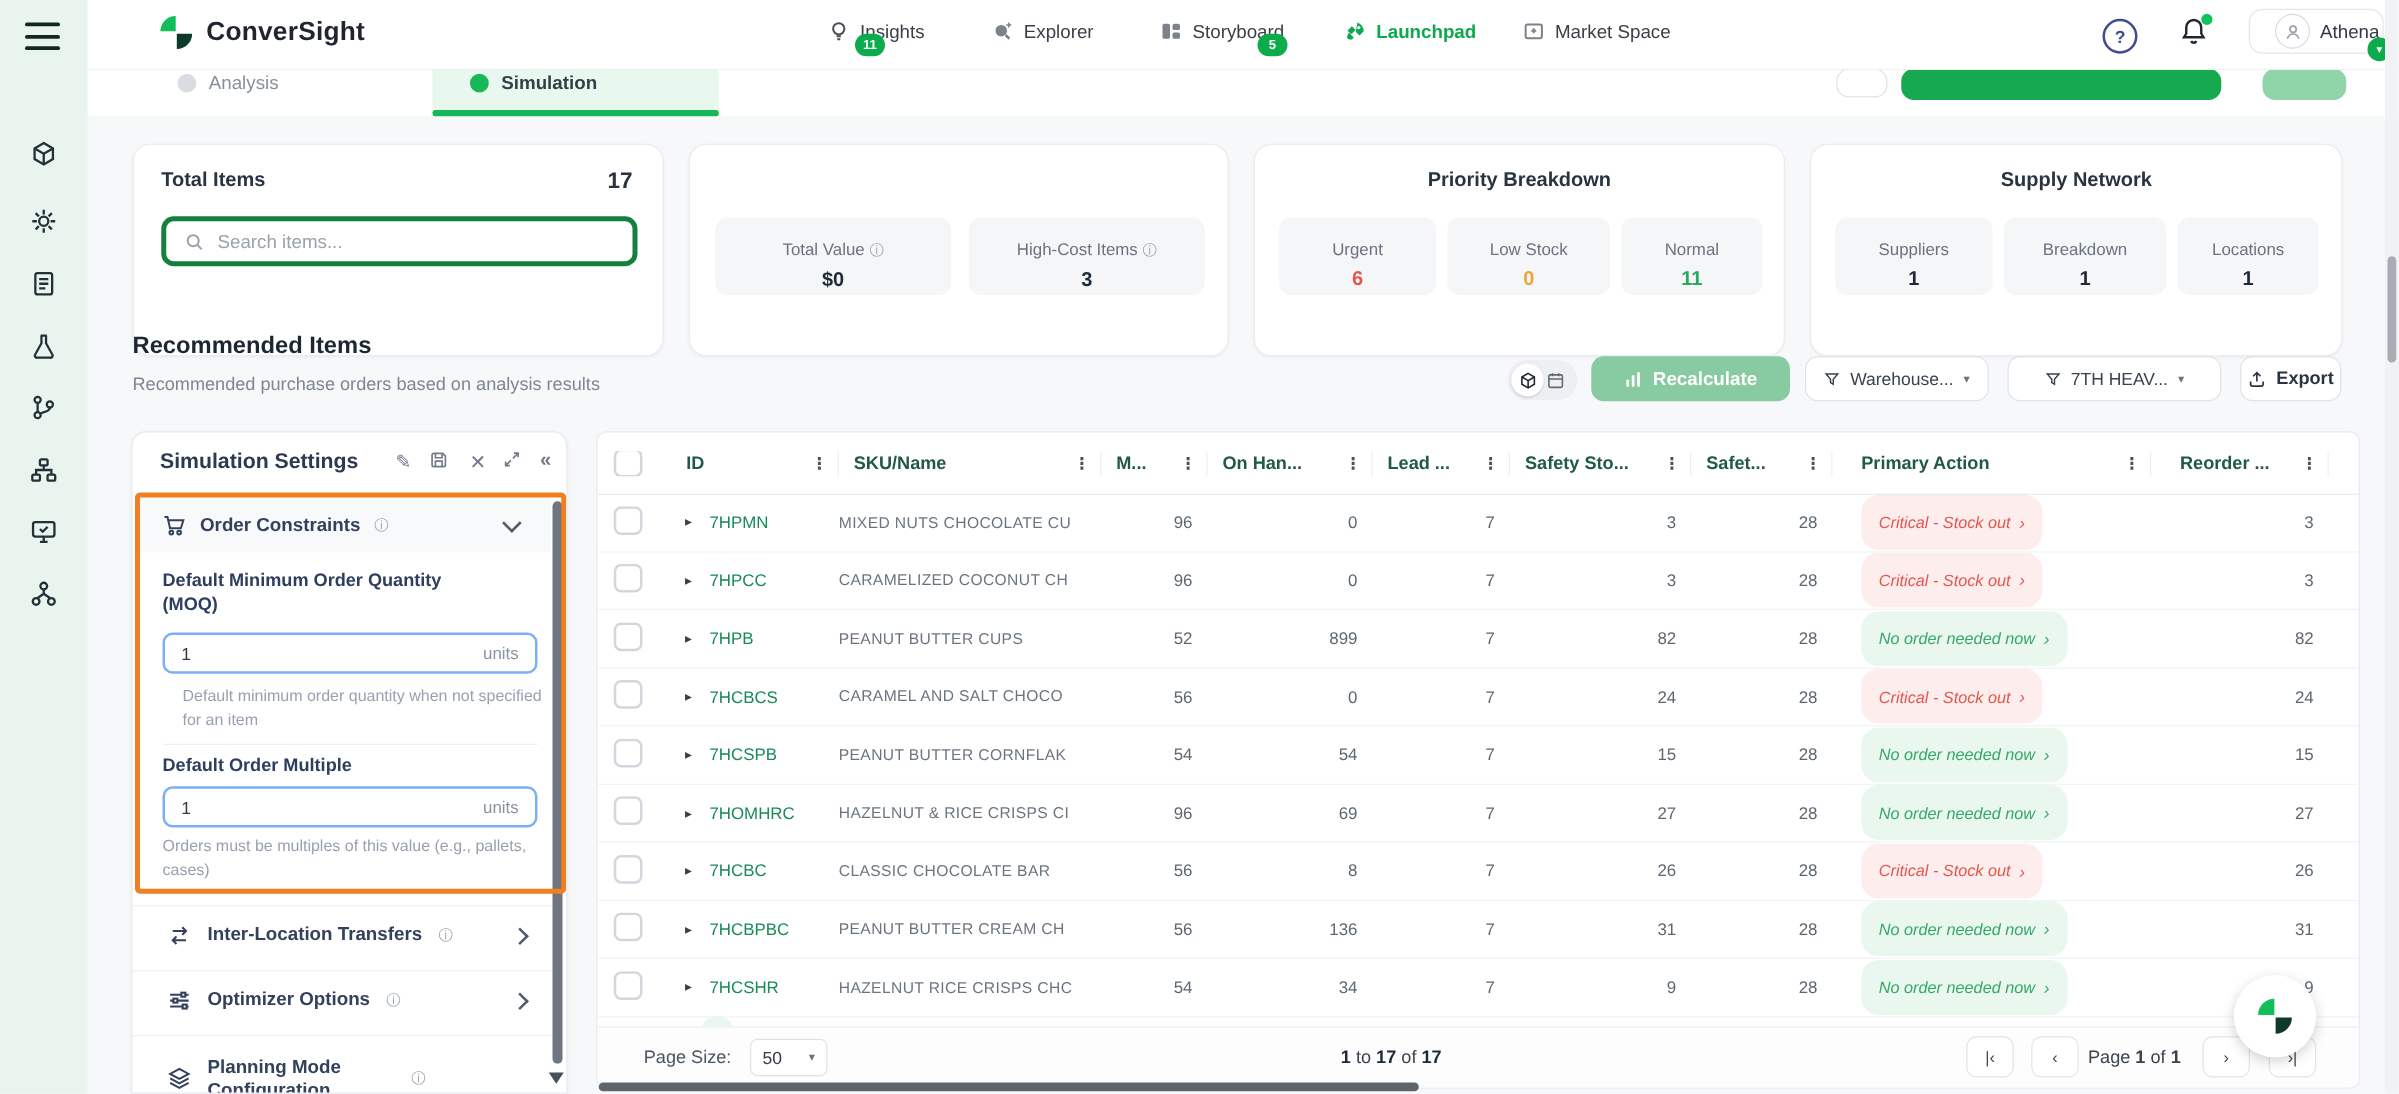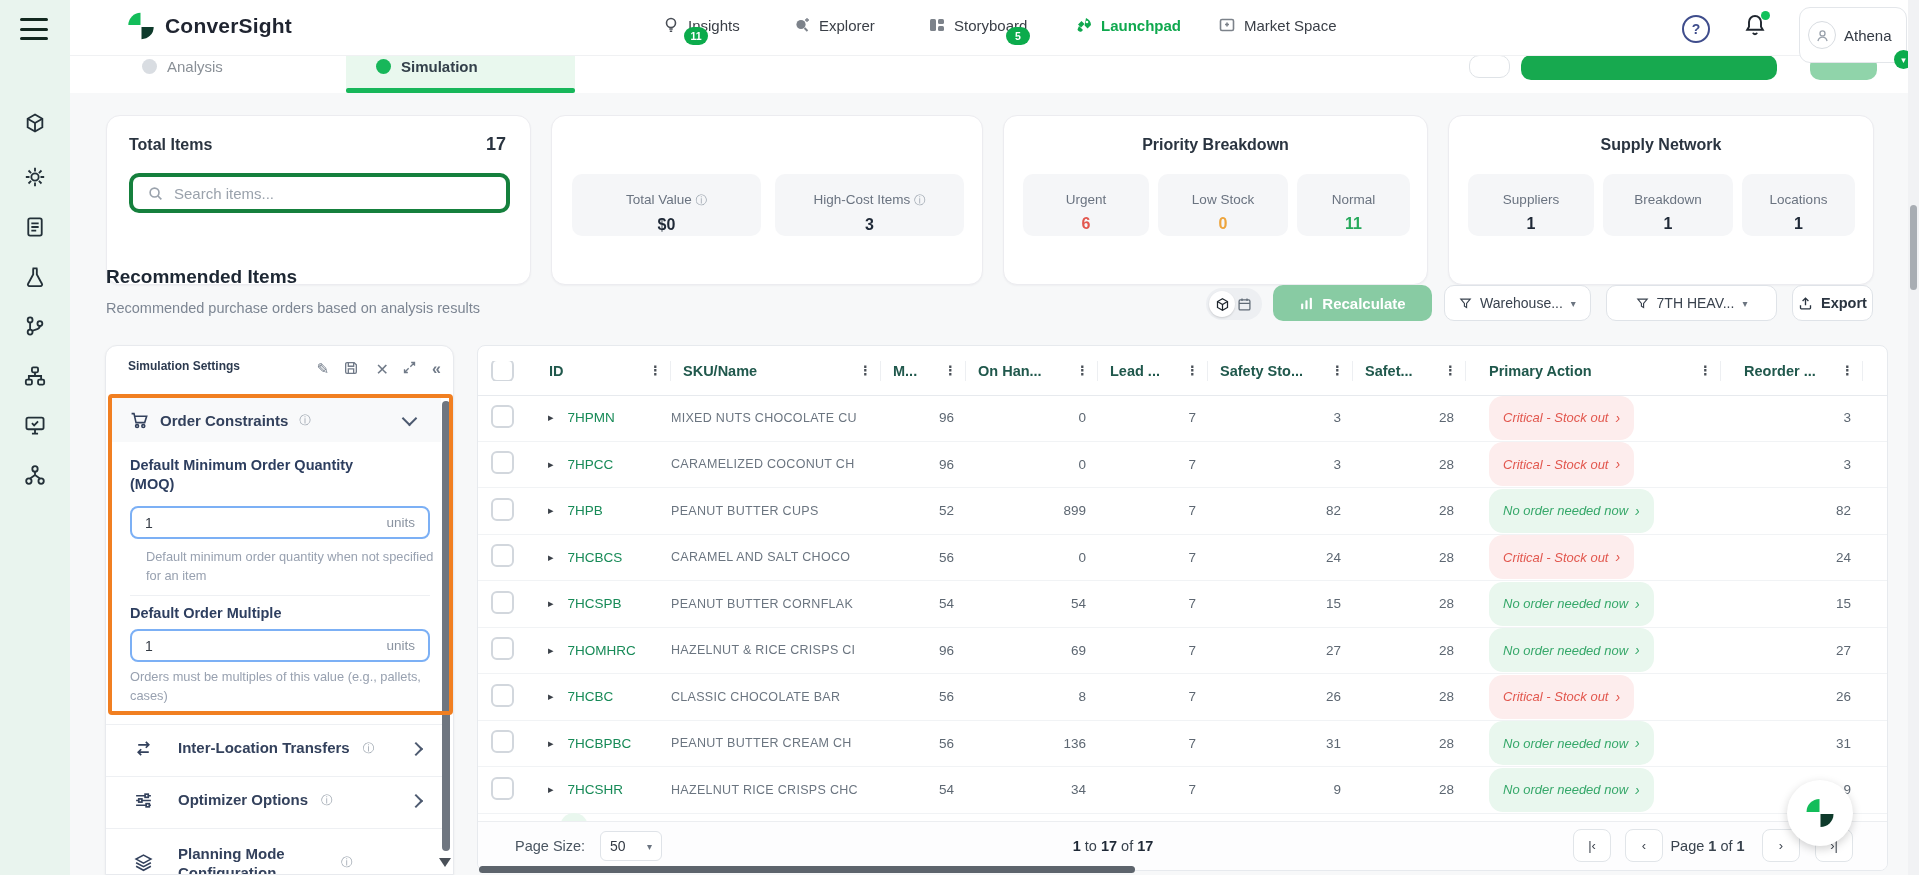--- a/index.html
+++ b/index.html
@@ -20,22 +20,22 @@
   .logo{left:55px;top:10px;display:flex;align-items:center;gap:8px;}
   .logo-text{font-size:21px;font-weight:700;color:#1f2430;letter-spacing:.2px;}
   .nav-item{top:16px;display:flex;align-items:center;gap:8px;font-size:15px;color:#3a3f47;cursor:pointer;}
   .nav-item.active{color:#0fa84e;font-weight:600;}
   .nav-badge{position:absolute;bottom:-11px;background:#0cab4c;color:#fff;font-size:10.5px;font-weight:700;
              min-width:18px;height:18px;border-radius:9px;display:flex;align-items:center;justify-content:center;padding:0 3px;}
   .help-btn{left:1612px;top:15px;width:24px;height:24px;border:2.2px solid #3f4d8c;border-radius:50%;
             color:#3f4d8c;font-weight:700;font-size:14px;display:flex;align-items:center;justify-content:center;cursor:pointer;}
   .bell{left:1674px;top:13px;width:24px;height:26px;cursor:pointer;}
   .bell-dot{position:absolute;right:-2px;top:-2px;width:9px;height:9px;border-radius:50%;background:#12c15b;}
-  .user-pill{left:1729px;top:7px;width:108px;height:56px;border:1px solid #e3e6ea;border-radius:11px;background:#fff;
-             display:flex;align-items:center;gap:8px;padding-left:8px;box-sizing:border-box;cursor:pointer;}
+  .user-pill{left:1729px;top:7px;width:108px;height:36px;border:1px solid #e3e6ea;border-radius:11px;background:#fff;
+             display:flex;align-items:center;gap:8px;padding-left:20px;box-sizing:border-box;cursor:pointer;}
   .avatar{width:26px;height:26px;border-radius:50%;border:1px solid #d8dce1;display:flex;align-items:center;justify-content:center;}
   .user-name{font-size:15px;color:#333a44;}
   .user-caret{position:absolute;right:-7px;bottom:-7px;width:19px;height:19px;border-radius:50%;background:#0cab4c;
               color:#fff;font-size:9px;display:flex;align-items:center;justify-content:center;}
 
   
   .tabrow{left:70px;top:55px;width:1849px;height:38px;background:#fff;}
   .tab{display:flex;align-items:center;gap:10px;font-size:15px;cursor:pointer;}
   .tab-dot{width:15px;height:15px;border-radius:50%;}
   .sim-bg{left:346px;top:55px;width:229px;height:33px;background:#e9f8ee;}
@@ -60,34 +60,34 @@
   .toggle{left:1206px;width:56px;height:32px;top:288px;background:#edeff2;border-radius:16px;display:flex;align-items:center;padding:3px;box-sizing:border-box;gap:2px;}
   .toggle-on{width:26px;height:26px;background:#fff;border-radius:50%;box-shadow:0 1px 2px rgba(0,0,0,.15);display:flex;align-items:center;justify-content:center;}
   .btn-green{left:1273px;width:159px;background:#88cba3;color:#fff;border-radius:10px;font-size:15px;font-weight:600;}
   .dd{background:#fff;border:1px solid #dfe3e8;border-radius:10px;font-size:14px;color:#39424e;}
   .btn-white{left:1792px;width:81px;background:#fff;border:1px solid #dfe3e8;border-radius:10px;font-size:14.5px;color:#2a3440;font-weight:600;}
   .caret{font-size:10px;color:#6b7480;}
 
   
   .panel{left:105px;top:345px;width:349px;height:530px;background:#fff;border:1px solid #e8eaee;border-radius:12px 12px 0 0;
          box-shadow:0 1px 3px rgba(20,30,40,.05);box-sizing:border-box;overflow:hidden;z-index:3;}
-  .panel-title{left:22px;top:13px;font-size:12px;font-weight:700;color:#2c3a4f;}
+  .panel-title{left:22px;top:13px;font-size:17px;font-weight:700;color:#2c3a4f;}
   .p-ic{top:14px;color:#707a88;cursor:pointer;font-size:15px;}
   .hl-box{left:2px;top:48px;width:337px;height:313px;border:4px solid #f17f21;border-radius:4px;z-index:6;pointer-events:none;}
   .oc-head{left:6px;top:52px;width:329px;height:44px;background:#f8f9fa;display:flex;align-items:center;gap:11px;padding-left:18px;box-sizing:border-box;cursor:pointer;}
   .oc-title{font-size:15px;font-weight:600;color:#33415c;}
   .fld-label{font-size:14.5px;font-weight:600;color:#2d3e5f;line-height:1.3;}
   .fld-input{width:300px;height:33px;border:2px solid #7cb0f5;border-radius:8px;display:flex;align-items:center;justify-content:space-between;
              padding:0 13px;box-sizing:border-box;background:#fff;}
   .fld-input .val{font-size:14px;color:#333a44;}
   .fld-input .unit{font-size:13.5px;color:#8a93a0;}
   .fld-help{font-size:12.8px;color:#98a1b0;line-height:1.45;}
   .p-row{left:0;width:341px;height:48px;display:flex;align-items:center;gap:13px;padding-left:28px;box-sizing:border-box;
          border-top:1px solid #eef0f3;cursor:pointer;}
-  .p-row-title{font-size:15px;font-weight:600;color:#33415c;line-height:1.25;margin-left:12px;}
+  .p-row-title{font-size:15px;font-weight:600;color:#33415c;line-height:1.25;}
   .chev-r{position:absolute;right:26px;width:8px;height:8px;border-right:2px solid #4d5a70;border-bottom:2px solid #4d5a70;transform:rotate(-45deg);}
   .chev-d{width:9px;height:9px;border-right:2px solid #4d5a70;border-bottom:2px solid #4d5a70;transform:rotate(45deg);margin-left:auto;margin-right:26px;margin-top:-4px;}
   .p-scroll{right:3px;top:55px;width:8px;height:450px;background:#6f7680;border-radius:4px;}
   .p-scroll-arrow{right:2px;top:512px;width:0;height:0;border-left:6px solid transparent;border-right:6px solid transparent;border-top:9px solid #4a5058;}
 
   
   .tablecard{left:477px;top:345px;width:1411px;height:526px;background:#fff;border:1px solid #e7eaee;border-radius:8px;
              box-sizing:border-box;overflow:hidden;z-index:2;}
   .thead,.trow{display:grid;grid-template-columns:59px 134px 210px 85px 132px 110px 145px 113px 255px 142px 1fr;align-items:center;}
   .thead{height:49px;border-bottom:1px solid #e7eaee;}

